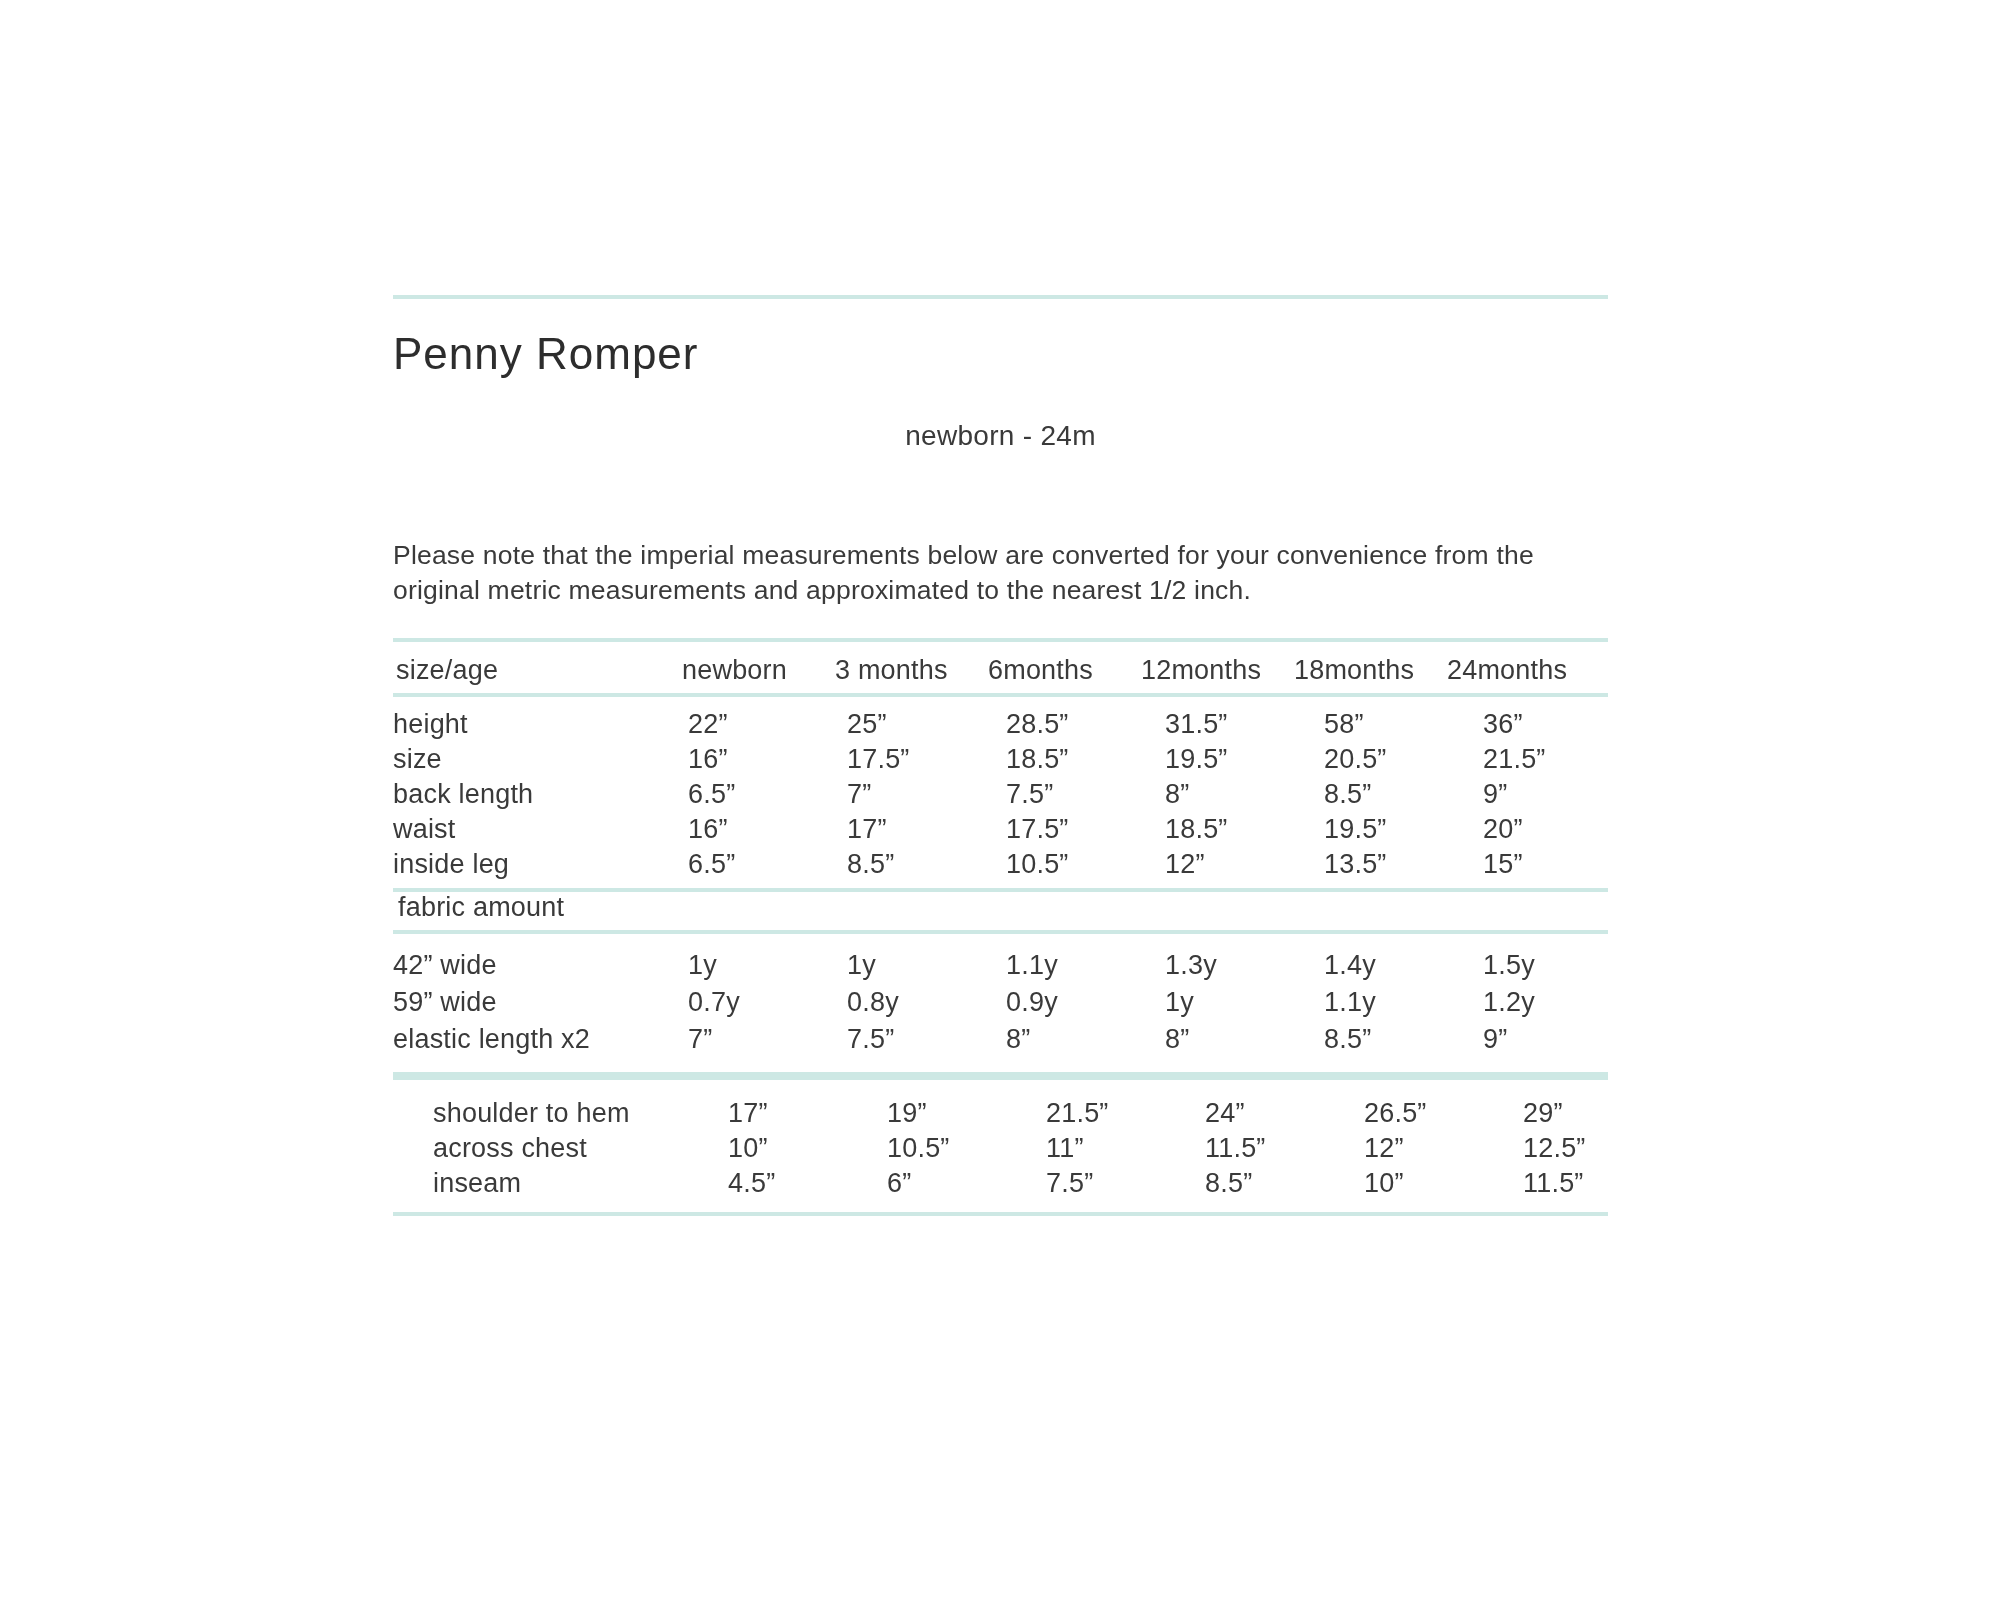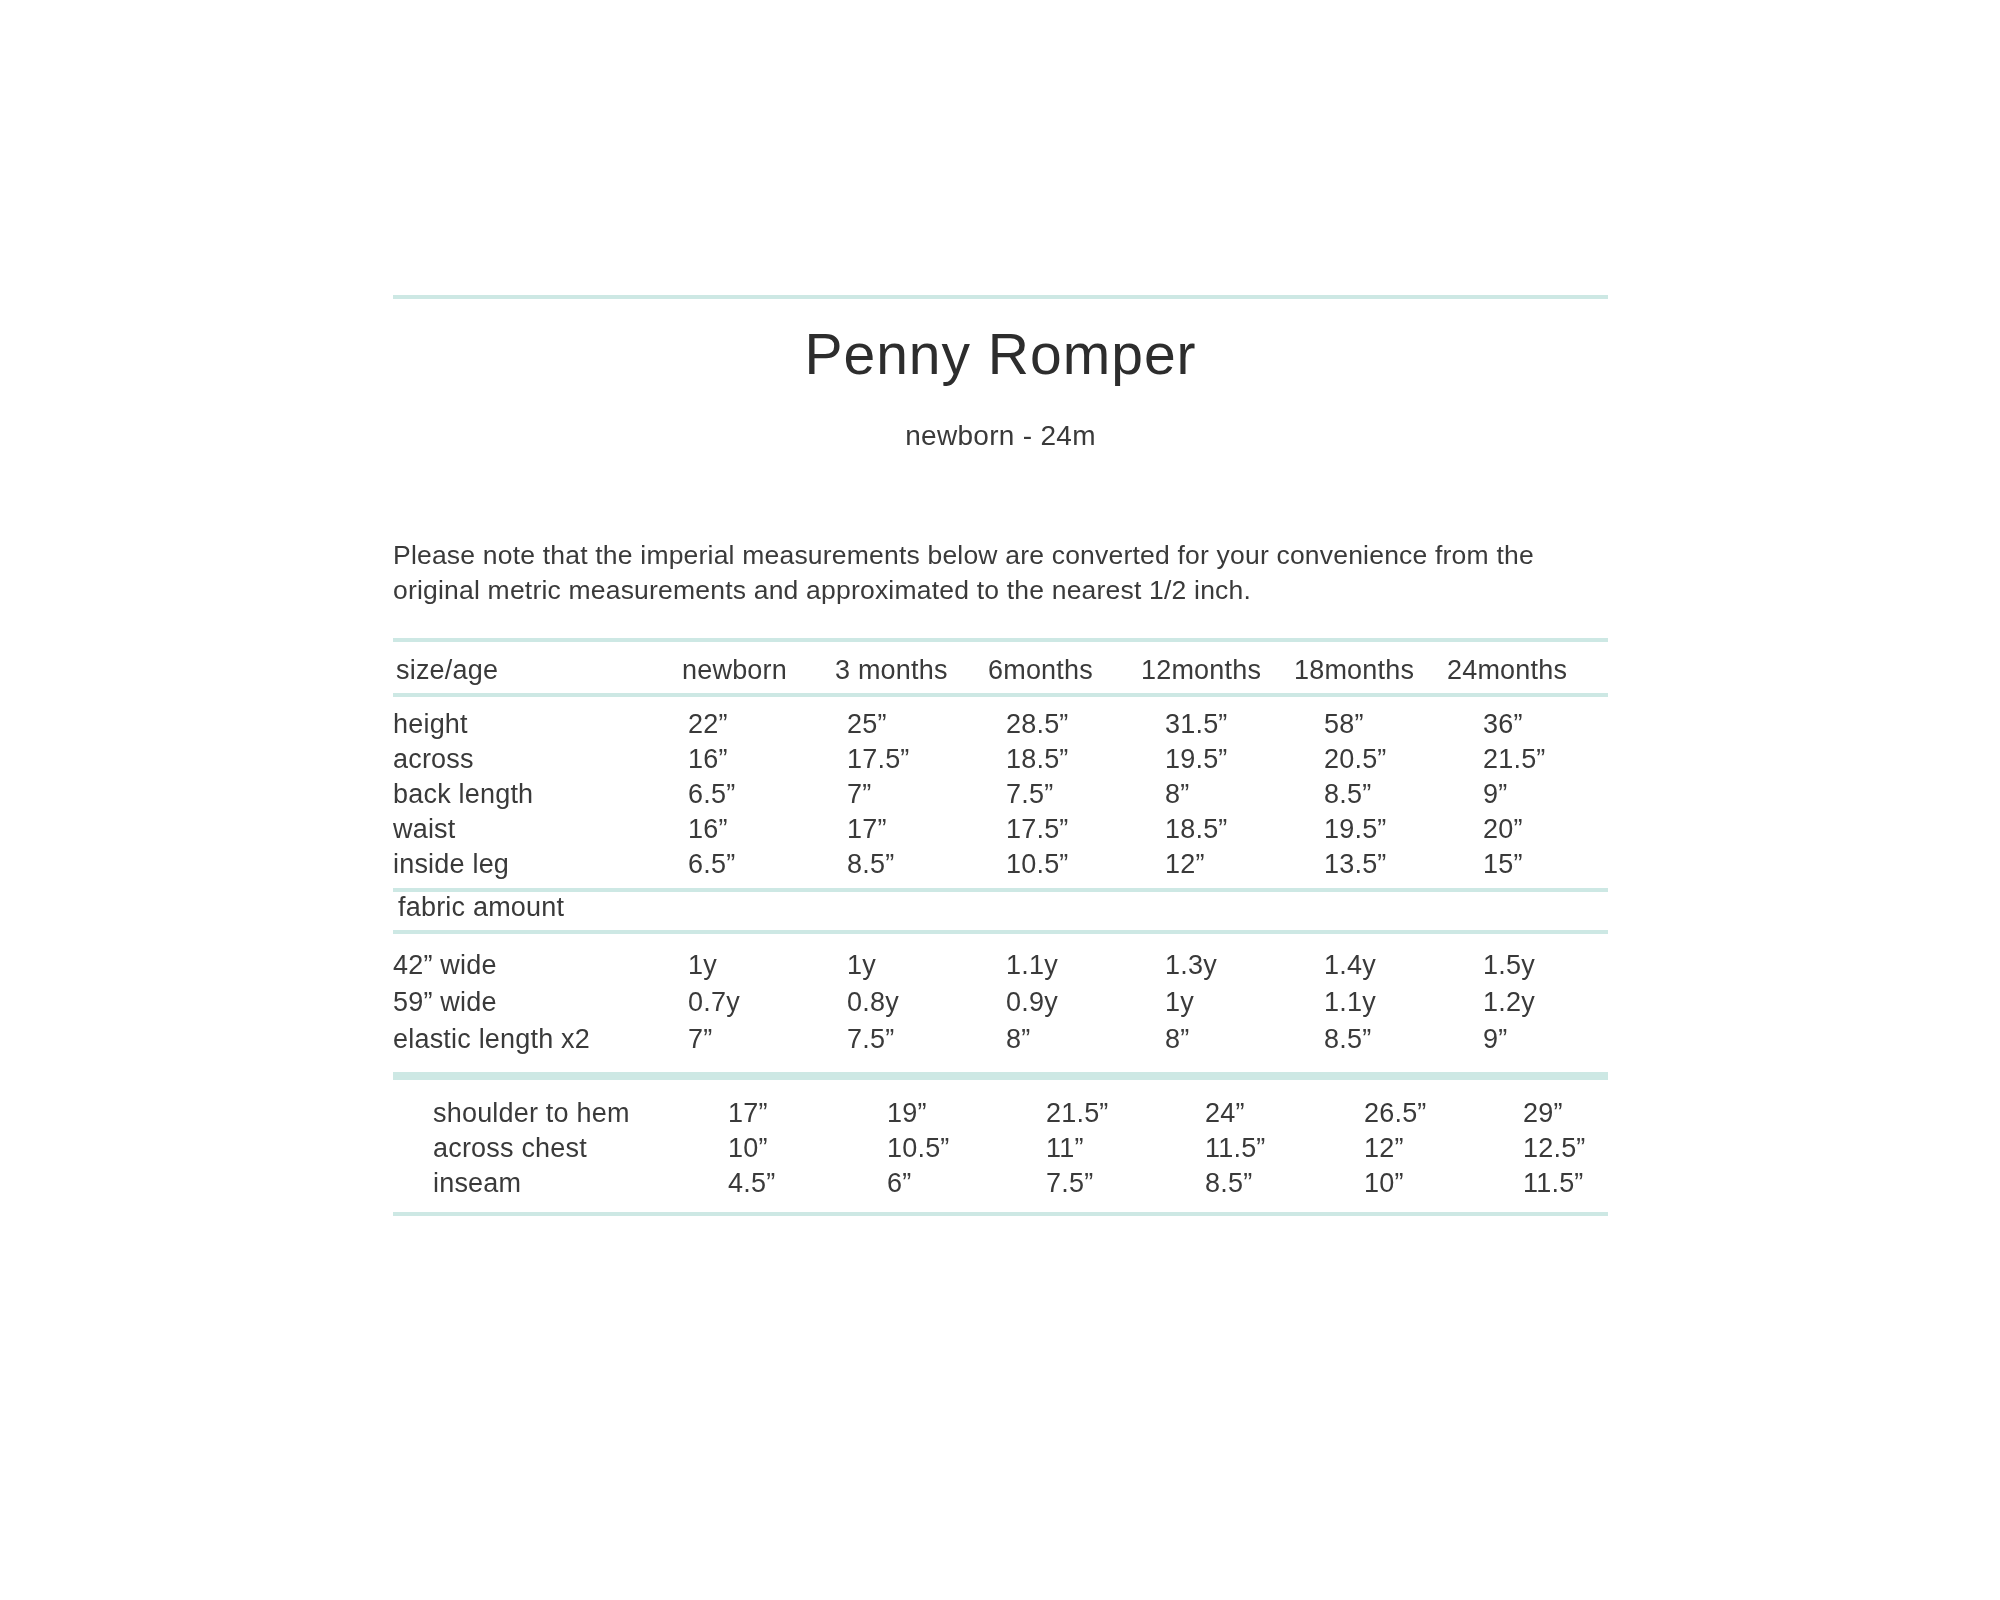--- a/index.html
+++ b/index.html
@@ -15,26 +15,25 @@
     left: 393px; top: 295px;
     width: 1215px;
   }
   .rule {
     height: 4px;
     background: #cde8e4;
     width: 100%;
   }
   h1.title {
     margin-top: 23px;
-    font-size: 57px;
+    font-size: 44px;
     line-height: 64px;
     font-weight: 400;
     letter-spacing: 1px;
     color: #2d2d2d;
-    text-align: center;
   }
   .subtitle {
     margin-top: 32px;
     font-size: 28px;
     line-height: 36px;
     text-align: center;
     letter-spacing: 0.3px;
   }
   .note {
     margin-top: 84px;
@@ -100,21 +99,21 @@
     <div class="grid row">
       <div>height</div>
       <div>22”</div>
       <div>25”</div>
       <div>28.5”</div>
       <div>31.5”</div>
       <div>58”</div>
       <div>36”</div>
     </div>
     <div class="grid row">
-      <div>across</div>
+      <div>size</div>
       <div>16”</div>
       <div>17.5”</div>
       <div>18.5”</div>
       <div>19.5”</div>
       <div>20.5”</div>
       <div>21.5”</div>
     </div>
     <div class="grid row">
       <div>back length</div>
       <div>6.5”</div>

